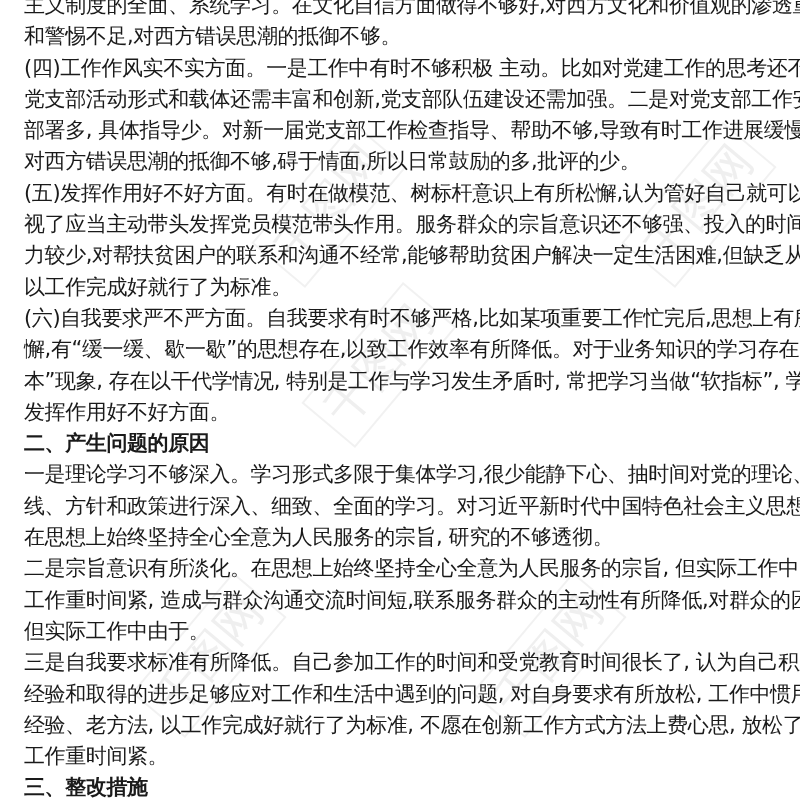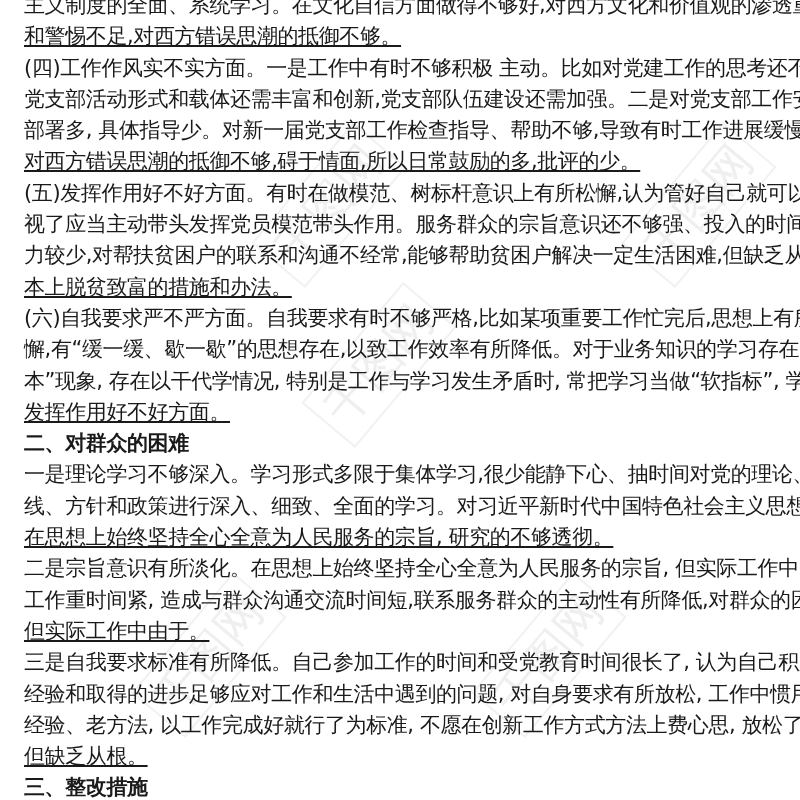--- a/index.html
+++ b/index.html
@@ -15,21 +15,21 @@
     color: #1a1a1a;
   }
   .line {
     white-space: nowrap;
     height: 31.3px;
     overflow: visible;
     text-align: justify;
     text-align-last: justify;
     letter-spacing: -0.4px;
   }
-  .line.last { text-align-last: left; text-decoration: underline; }
+  .line.last { text-align-last: left; }
   .heading { font-weight: bold; text-align-last: left; }
   .watermark {
     position: absolute;
     font-family: "DejaVu Sans", sans-serif;
     font-size: 46px;
     color: rgba(180,180,180,0.22);
     transform: rotate(-50deg);
     pointer-events: none;
     white-space: nowrap;
     border: 2px solid rgba(180,180,180,0.18);
@@ -48,30 +48,30 @@
 <div class="page" id="doc">
     <div class="line">主义制度的全面、系统学习。在文化自信方面做得不够好,对西方文化和价值观的渗透重视</div>
     <div class="line last">和警惕不足,对西方错误思潮的抵御不够。</div>
     <div class="line">(四)工作作风实不实方面。一是工作中有时不够积极  主动。比如对党建工作的思考还不够,</div>
     <div class="line">党支部活动形式和载体还需丰富和创新,党支部队伍建设还需加强。二是对党支部工作安排</div>
     <div class="line">部署多, 具体指导少。对新一届党支部工作检查指导、帮助不够,导致有时工作进展缓慢。三</div>
     <div class="line last">对西方错误思潮的抵御不够,碍于情面,所以日常鼓励的多,批评的少。</div>
     <div class="line">(五)发挥作用好不好方面。有时在做模范、树标杆意识上有所松懈,认为管好自己就可以了,忽</div>
     <div class="line">视了应当主动带头发挥党员模范带头作用。服务群众的宗旨意识还不够强、投入的时间和精</div>
     <div class="line">力较少,对帮扶贫困户的联系和沟通不经常,能够帮助贫困户解决一定生活困难,但缺乏从根</div>
-    <div class="line last">本上脱贫致富的措施和办法。</div>
+    <div class="line last">以工作完成好就行了为标准。</div>
     <div class="line">(六)自我要求严不严方面。自我要求有时不够严格,比如某项重要工作忙完后,思想上有所松</div>
     <div class="line">懈,有“缓一缓、歇一歇”的思想存在,以致工作效率有所降低。对于业务知识的学习存在“吃老</div>
     <div class="line">本”现象, 存在以干代学情况, 特别是工作与学习发生矛盾时, 常把学习当做“软指标”, 学习</div>
     <div class="line last">发挥作用好不好方面。</div>
-    <div class="line heading">二、对群众的困难</div>
+    <div class="line heading">二、产生问题的原因</div>
     <div class="line">一是理论学习不够深入。学习形式多限于集体学习,很少能静下心、抽时间对党的理论、路</div>
     <div class="line">线、方针和政策进行深入、细致、全面的学习。对习近平新时代中国特色社会主义思想、党</div>
     <div class="line last">在思想上始终坚持全心全意为人民服务的宗旨, 研究的不够透彻。</div>
     <div class="line">二是宗旨意识有所淡化。在思想上始终坚持全心全意为人民服务的宗旨, 但实际工作中由于</div>
     <div class="line">工作重时间紧, 造成与群众沟通交流时间短,联系服务群众的主动性有所降低,对群众的困难</div>
     <div class="line last">但实际工作中由于。</div>
     <div class="line">三是自我要求标准有所降低。自己参加工作的时间和受党教育时间很长了, 认为自己积累的</div>
     <div class="line">经验和取得的进步足够应对工作和生活中遇到的问题, 对自身要求有所放松, 工作中惯用老</div>
     <div class="line">经验、老方法, 以工作完成好就行了为标准, 不愿在创新工作方式方法上费心思, 放松了对</div>
-    <div class="line last">但缺乏从根。</div>
+    <div class="line last">工作重时间紧。</div>
     <div class="line heading">三、整改措施</div>
   </div>
 
 </body></html>

